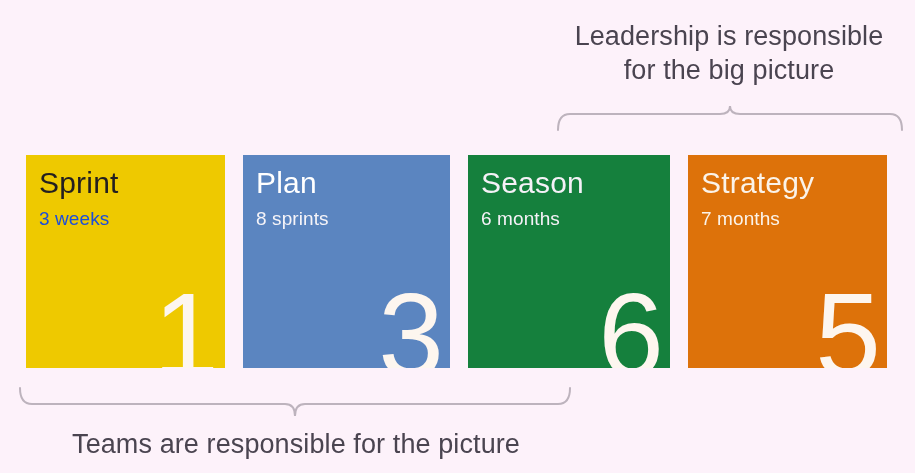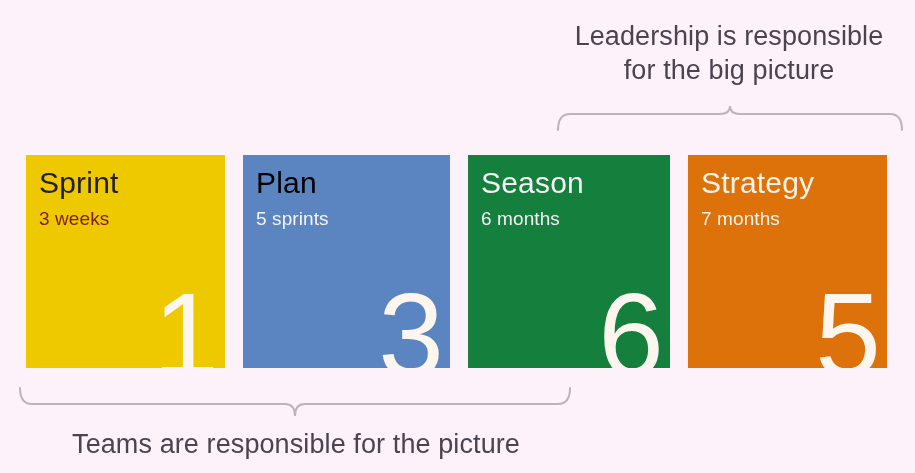--- a/index.html
+++ b/index.html
@@ -148,27 +148,27 @@
 
   <div class="annotation-text" id="top-annotation-text" style="color: rgb(74, 68, 80);">Leadership is responsible
 for the big picture</div>
 
   <svg class="brace-svg" id="top-brace" viewBox="0 0 348 30">
     <path class="brace-path" d="M 2,26 Q 2,10 14,10 L 164,10 Q 174,10 174,2 Q 174,10 184,10 L 334,10 Q 346,10 346,26" style="stroke: rgb(189, 179, 189);"></path>
   </svg>
 
   <div class="tile" id="tile-sprint" style="background: rgb(238, 201, 0);">
     <div class="tile-title" style="color: rgb(35, 31, 32);">Sprint</div>
-    <div class="tile-sub" style="color: #7f1d1d;">3 weeks</div>
+    <div class="tile-sub" style="color: #1d4ed8;">3 weeks</div>
     <div class="tile-number" style="color: rgb(253, 246, 239);">1</div>
   </div>
 
   <div class="tile" id="tile-plan" style="background: rgb(91, 133, 192);">
-    <div class="tile-title" style="color: #000000;">Plan</div>
-    <div class="tile-sub" style="color: rgb(246, 244, 248);">5 sprints</div>
+    <div class="tile-title" style="color: #ffffff;">Plan</div>
+    <div class="tile-sub" style="color: rgb(246, 244, 248);">8 sprints</div>
     <div class="tile-number" style="color: rgb(253, 246, 239);">3</div>
   </div>
 
   <div class="tile" id="tile-season" style="background: #15803d;">
     <div class="tile-title" style="color: rgb(245, 241, 247);">Season</div>
     <div class="tile-sub" style="color: rgb(245, 241, 247);">6 months</div>
     <div class="tile-number" style="color: rgb(253, 246, 239);">6</div>
   </div>
 
   <div class="tile" id="tile-strategy" style="background: rgb(221, 114, 10);">

